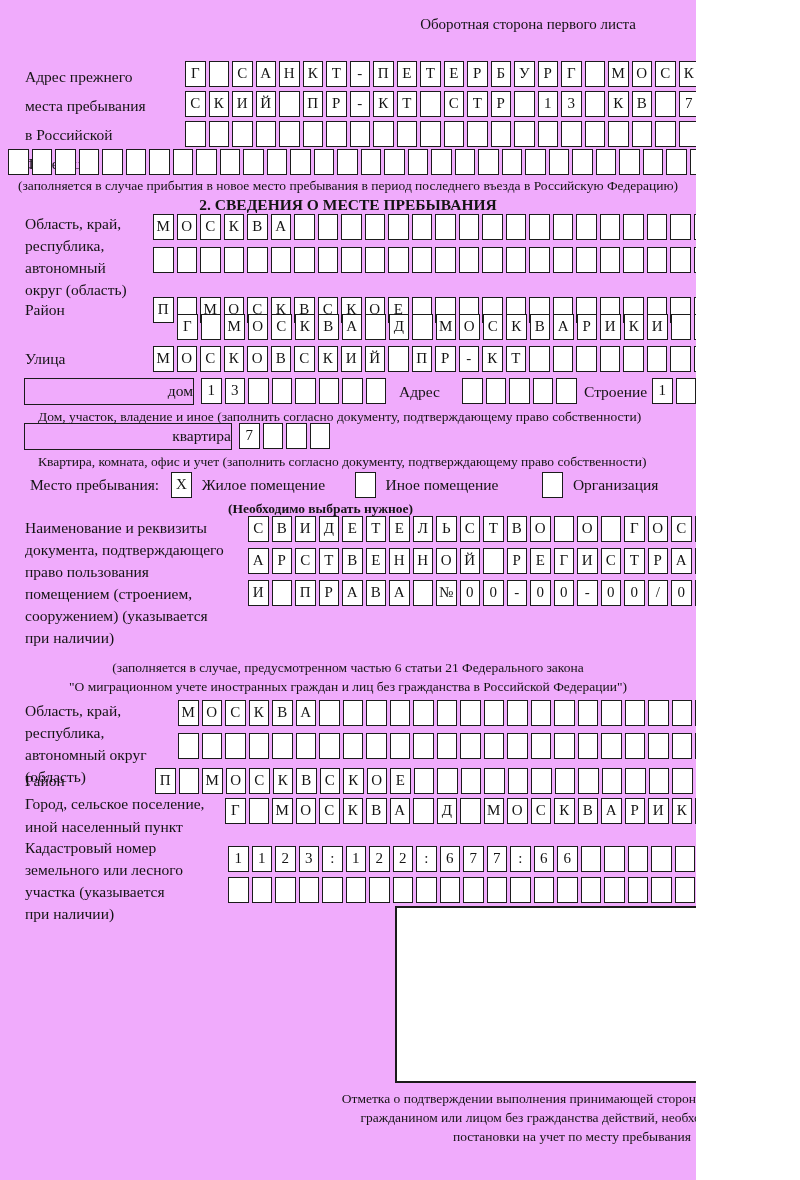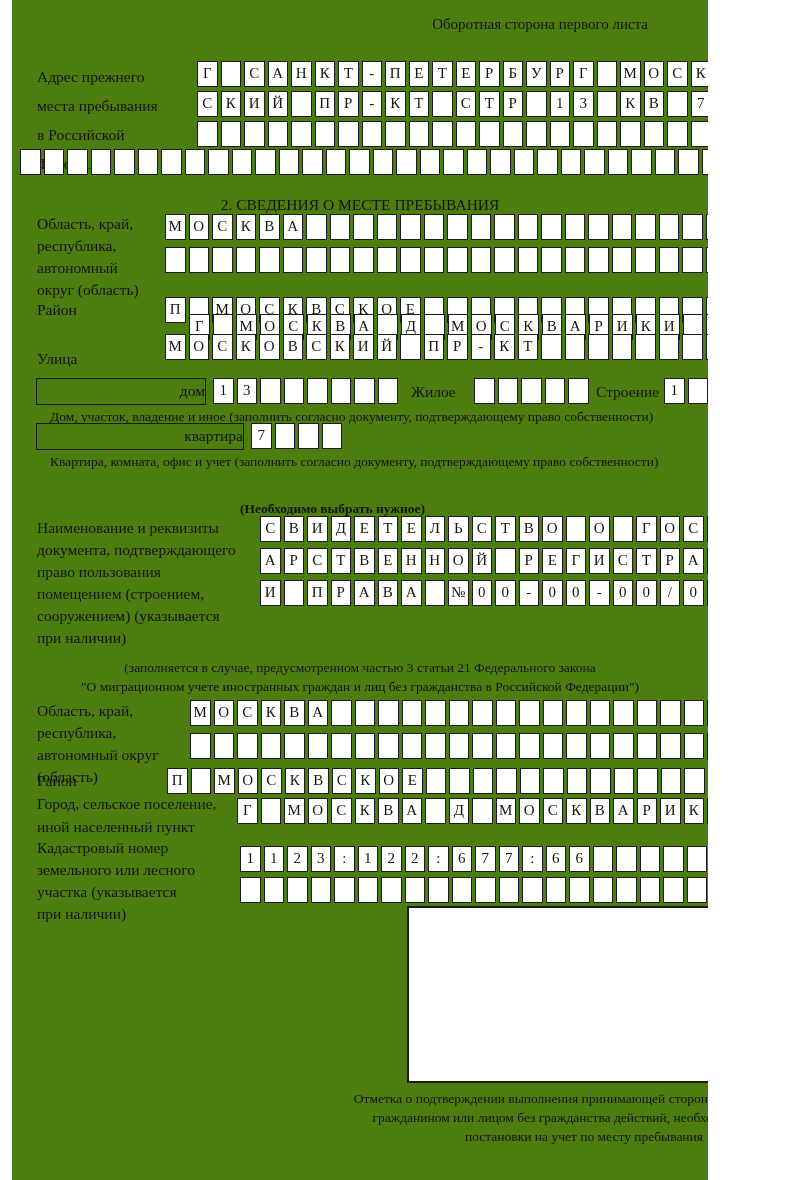--- a/index.html
+++ b/index.html
@@ -1,41 +1,41 @@
 <!DOCTYPE html>
 <html><head>
 <meta charset="utf-8">
 <style>
   html,body{margin:0;padding:0;background:#fff;}
-  .page{position:relative;width:696px;height:1180px;background:#4d7c0f;overflow:hidden;
-        font-family:"Liberation Serif",serif;color:#141414;margin-left:12px;}
+  .page{position:relative;width:696px;height:1180px;background:#f0abfc;overflow:hidden;
+        font-family:"Liberation Serif",serif;color:#141414;}
   .lbl{position:absolute;font-size:15.5px;line-height:22px;white-space:pre-line;}
   .row{position:absolute;white-space:nowrap;height:27px;}
   .cell{display:inline-block;box-sizing:border-box;width:20.5px;height:26px;margin-right:3px;
         border:1.6px solid #1b1b1b;font:15px/23px "Liberation Serif",serif;text-align:center;
         vertical-align:top;background:#fff;}
   .longbox{position:absolute;box-sizing:border-box;height:27px;border:1.8px solid #1b1b1b;
         text-align:right;font-size:15.5px;line-height:24px;}
   .inl{position:absolute;font-size:15.5px;line-height:27px;}
   .cap{position:absolute;font-size:13.5px;line-height:18px;}
   .center{left:0;right:0;text-align:center;}
-  .b{font-weight:normal;}
+  .b{font-weight:bold;}
   .pagenote{position:absolute;top:16px;right:60px;font-size:15px;}
   
   .l-addr{left:25px;top:62px;line-height:29px;}
   .r-addr1{left:185px;top:61px;} .r-addr2{left:185px;top:91px;} .r-addr3{left:185px;top:121px;}
   .r-addr4{left:8px;top:149px;}
   .cap-addr{top:177px;}
   .t-sec2{position:absolute;top:196px;font-size:15.5px;}
   
   .l-obl1{left:25px;top:213px;}
   .r-obl1a{left:153px;top:214px;} .r-obl1b{left:153px;top:247px;}
   .l-rai1{left:25px;top:299px;} .r-rai1{left:153px;top:297px;}
   .l-gor1{left:25px;top:312px;line-height:23px;} .r-gor1{left:177px;top:314px;}
-  .l-uli{left:25px;top:348px;} .r-uli{left:153px;top:334px;}
+  .l-uli{left:25px;top:348px;} .r-uli{left:153px;top:346px;}
   .b-dom{left:24px;top:378px;width:170px;} .r-dom{left:201px;top:378px;}
   .t-korpus{left:399px;top:378px;} .r-korpus{left:462px;top:378px;}
   .t-stroenie{left:584px;top:378px;} .r-stroenie{left:652px;top:378px;}
   .cap-dom{left:38px;top:408px;}
   .b-kv{left:24px;top:423px;width:208px;} .r-kv{left:239px;top:423px;}
   .cap-kv{left:38px;top:453px;}
   .mesto{position:absolute;left:30px;top:472px;display:flex;align-items:center;font-size:15.5px;}
   .mesto .cell{margin-left:12px;margin-right:0;}
   .mesto .optlbl{margin-left:10px;}
   .mesto .mg1{margin-left:30px;} .mesto .mg2{margin-left:44px;}
@@ -63,63 +63,73 @@
   <div class="pagenote">Оборотная сторона первого листа</div>
 
   <div class="lbl l-addr">Адрес прежнего
 места пребывания
 в Российской
 Федерации</div>
   <div class="row r-addr1"><span class="cell">Г</span><span class="cell"></span><span class="cell">С</span><span class="cell">А</span><span class="cell">Н</span><span class="cell">К</span><span class="cell">Т</span><span class="cell">-</span><span class="cell">П</span><span class="cell">Е</span><span class="cell">Т</span><span class="cell">Е</span><span class="cell">Р</span><span class="cell">Б</span><span class="cell">У</span><span class="cell">Р</span><span class="cell">Г</span><span class="cell"></span><span class="cell">М</span><span class="cell">О</span><span class="cell">С</span><span class="cell">К</span><span class="cell">О</span><span class="cell">В</span></div>
   <div class="row r-addr2"><span class="cell">С</span><span class="cell">К</span><span class="cell">И</span><span class="cell">Й</span><span class="cell"></span><span class="cell">П</span><span class="cell">Р</span><span class="cell">-</span><span class="cell">К</span><span class="cell">Т</span><span class="cell"></span><span class="cell">С</span><span class="cell">Т</span><span class="cell">Р</span><span class="cell"></span><span class="cell">1</span><span class="cell">3</span><span class="cell"></span><span class="cell">К</span><span class="cell">В</span><span class="cell"></span><span class="cell">7</span><span class="cell"></span><span class="cell"></span></div>
   <div class="row r-addr3"><span class="cell"></span><span class="cell"></span><span class="cell"></span><span class="cell"></span><span class="cell"></span><span class="cell"></span><span class="cell"></span><span class="cell"></span><span class="cell"></span><span class="cell"></span><span class="cell"></span><span class="cell"></span><span class="cell"></span><span class="cell"></span><span class="cell"></span><span class="cell"></span><span class="cell"></span><span class="cell"></span><span class="cell"></span><span class="cell"></span><span class="cell"></span><span class="cell"></span><span class="cell"></span><span class="cell"></span></div>
   <div class="row r-addr4"><span class="cell"></span><span class="cell"></span><span class="cell"></span><span class="cell"></span><span class="cell"></span><span class="cell"></span><span class="cell"></span><span class="cell"></span><span class="cell"></span><span class="cell"></span><span class="cell"></span><span class="cell"></span><span class="cell"></span><span class="cell"></span><span class="cell"></span><span class="cell"></span><span class="cell"></span><span class="cell"></span><span class="cell"></span><span class="cell"></span><span class="cell"></span><span class="cell"></span><span class="cell"></span><span class="cell"></span><span class="cell"></span><span class="cell"></span><span class="cell"></span><span class="cell"></span><span class="cell"></span><span class="cell"></span><span class="cell"></span></div>
+  <div class="cap cap-addr center">(заполняется в случае прибытия в новое место пребывания в период последнего въезда в Российскую Федерацию)</div>
 
   <div class="t-sec2 b center">2. СВЕДЕНИЯ О МЕСТЕ ПРЕБЫВАНИЯ</div>
 
   <div class="lbl l-obl1">Область, край,
 республика,
 автономный
 округ (область)</div>
   <div class="row r-obl1a"><span class="cell">М</span><span class="cell">О</span><span class="cell">С</span><span class="cell">К</span><span class="cell">В</span><span class="cell">А</span><span class="cell"></span><span class="cell"></span><span class="cell"></span><span class="cell"></span><span class="cell"></span><span class="cell"></span><span class="cell"></span><span class="cell"></span><span class="cell"></span><span class="cell"></span><span class="cell"></span><span class="cell"></span><span class="cell"></span><span class="cell"></span><span class="cell"></span><span class="cell"></span><span class="cell"></span><span class="cell"></span><span class="cell"></span></div>
   <div class="row r-obl1b"><span class="cell"></span><span class="cell"></span><span class="cell"></span><span class="cell"></span><span class="cell"></span><span class="cell"></span><span class="cell"></span><span class="cell"></span><span class="cell"></span><span class="cell"></span><span class="cell"></span><span class="cell"></span><span class="cell"></span><span class="cell"></span><span class="cell"></span><span class="cell"></span><span class="cell"></span><span class="cell"></span><span class="cell"></span><span class="cell"></span><span class="cell"></span><span class="cell"></span><span class="cell"></span><span class="cell"></span><span class="cell"></span></div>
 
   <div class="lbl l-rai1">Район</div>
   <div class="row r-rai1"><span class="cell">П</span><span class="cell"></span><span class="cell">М</span><span class="cell">О</span><span class="cell">С</span><span class="cell">К</span><span class="cell">В</span><span class="cell">С</span><span class="cell">К</span><span class="cell">О</span><span class="cell">Е</span><span class="cell"></span><span class="cell"></span><span class="cell"></span><span class="cell"></span><span class="cell"></span><span class="cell"></span><span class="cell"></span><span class="cell"></span><span class="cell"></span><span class="cell"></span><span class="cell"></span><span class="cell"></span><span class="cell"></span><span class="cell"></span></div>
 
   <div class="row r-gor1"><span class="cell">Г</span><span class="cell"></span><span class="cell">М</span><span class="cell">О</span><span class="cell">С</span><span class="cell">К</span><span class="cell">В</span><span class="cell">А</span><span class="cell"></span><span class="cell">Д</span><span class="cell"></span><span class="cell">М</span><span class="cell">О</span><span class="cell">С</span><span class="cell">К</span><span class="cell">В</span><span class="cell">А</span><span class="cell">Р</span><span class="cell">И</span><span class="cell">К</span><span class="cell">И</span><span class="cell"></span><span class="cell"></span><span class="cell"></span></div>
 
   <div class="lbl l-uli">Улица</div>
   <div class="row r-uli"><span class="cell">М</span><span class="cell">О</span><span class="cell">С</span><span class="cell">К</span><span class="cell">О</span><span class="cell">В</span><span class="cell">С</span><span class="cell">К</span><span class="cell">И</span><span class="cell">Й</span><span class="cell"></span><span class="cell">П</span><span class="cell">Р</span><span class="cell">-</span><span class="cell">К</span><span class="cell">Т</span><span class="cell"></span><span class="cell"></span><span class="cell"></span><span class="cell"></span><span class="cell"></span><span class="cell"></span><span class="cell"></span><span class="cell"></span><span class="cell"></span></div>
 
   <div class="longbox b-dom">дом</div>
   <div class="row r-dom"><span class="cell">1</span><span class="cell">3</span><span class="cell"></span><span class="cell"></span><span class="cell"></span><span class="cell"></span><span class="cell"></span><span class="cell"></span></div>
-  <div class="inl t-korpus">Жилое</div>
+  <div class="inl t-korpus">Адрес</div>
   <div class="row r-korpus"><span class="cell"></span><span class="cell"></span><span class="cell"></span><span class="cell"></span><span class="cell"></span></div>
   <div class="inl t-stroenie">Строение</div>
   <div class="row r-stroenie"><span class="cell">1</span><span class="cell"></span><span class="cell"></span><span class="cell"></span></div>
   <div class="cap cap-dom">Дом, участок, владение и иное (заполнить согласно документу, подтверждающему право собственности)</div>
 
   <div class="longbox b-kv">квартира</div>
   <div class="row r-kv"><span class="cell">7</span><span class="cell"></span><span class="cell"></span><span class="cell"></span></div>
   <div class="cap cap-kv">Квартира, комната, офис и учет (заполнить согласно документу, подтверждающему право собственности)</div>
 
+  <div class="mesto">
+    <span>Место пребывания:</span>
+    <span class="cell">X</span>
+    <span class="optlbl">Жилое помещение</span>
+    <span class="cell mg1"></span>
+    <span class="optlbl">Иное помещение</span>
+    <span class="cell mg2"></span>
+    <span class="optlbl">Организация</span>
+  </div>
   <div class="cap cap-mesto">(Необходимо выбрать нужное)</div>
 
   <div class="lbl l-doc">Наименование и реквизиты
 документа, подтверждающего
 право пользования
 помещением (строением,
 сооружением) (указывается
 при наличии)</div>
   <div class="row r-doc1"><span class="cell">С</span><span class="cell">В</span><span class="cell">И</span><span class="cell">Д</span><span class="cell">Е</span><span class="cell">Т</span><span class="cell">Е</span><span class="cell">Л</span><span class="cell">Ь</span><span class="cell">С</span><span class="cell">Т</span><span class="cell">В</span><span class="cell">О</span><span class="cell"></span><span class="cell">О</span><span class="cell"></span><span class="cell">Г</span><span class="cell">О</span><span class="cell">С</span><span class="cell">У</span><span class="cell">Д</span></div>
   <div class="row r-doc2"><span class="cell">А</span><span class="cell">Р</span><span class="cell">С</span><span class="cell">Т</span><span class="cell">В</span><span class="cell">Е</span><span class="cell">Н</span><span class="cell">Н</span><span class="cell">О</span><span class="cell">Й</span><span class="cell"></span><span class="cell">Р</span><span class="cell">Е</span><span class="cell">Г</span><span class="cell">И</span><span class="cell">С</span><span class="cell">Т</span><span class="cell">Р</span><span class="cell">А</span><span class="cell">Ц</span><span class="cell">И</span></div>
   <div class="row r-doc3"><span class="cell">И</span><span class="cell"></span><span class="cell">П</span><span class="cell">Р</span><span class="cell">А</span><span class="cell">В</span><span class="cell">А</span><span class="cell"></span><span class="cell">№</span><span class="cell">0</span><span class="cell">0</span><span class="cell">-</span><span class="cell">0</span><span class="cell">0</span><span class="cell">-</span><span class="cell">0</span><span class="cell">0</span><span class="cell">/</span><span class="cell">0</span><span class="cell">0</span><span class="cell">0</span></div>
 
-  <div class="cap cap-fnote1 center">(заполняется в случае, предусмотренном частью 3 статьи 21 Федерального закона</div>
+  <div class="cap cap-fnote1 center">(заполняется в случае, предусмотренном частью 6 статьи 21 Федерального закона</div>
   <div class="cap cap-fnote2 center">"О миграционном учете иностранных граждан и лиц без гражданства в Российской Федерации")</div>
 
   <div class="lbl l-obl2">Область, край,
 республика,
 автономный округ
 (область)</div>
   <div class="row r-obl2a"><span class="cell">М</span><span class="cell">О</span><span class="cell">С</span><span class="cell">К</span><span class="cell">В</span><span class="cell">А</span><span class="cell"></span><span class="cell"></span><span class="cell"></span><span class="cell"></span><span class="cell"></span><span class="cell"></span><span class="cell"></span><span class="cell"></span><span class="cell"></span><span class="cell"></span><span class="cell"></span><span class="cell"></span><span class="cell"></span><span class="cell"></span><span class="cell"></span><span class="cell"></span><span class="cell"></span><span class="cell"></span></div>
   <div class="row r-obl2b"><span class="cell"></span><span class="cell"></span><span class="cell"></span><span class="cell"></span><span class="cell"></span><span class="cell"></span><span class="cell"></span><span class="cell"></span><span class="cell"></span><span class="cell"></span><span class="cell"></span><span class="cell"></span><span class="cell"></span><span class="cell"></span><span class="cell"></span><span class="cell"></span><span class="cell"></span><span class="cell"></span><span class="cell"></span><span class="cell"></span><span class="cell"></span><span class="cell"></span><span class="cell"></span><span class="cell"></span></div>
 
   <div class="lbl l-rai2">Район</div>

